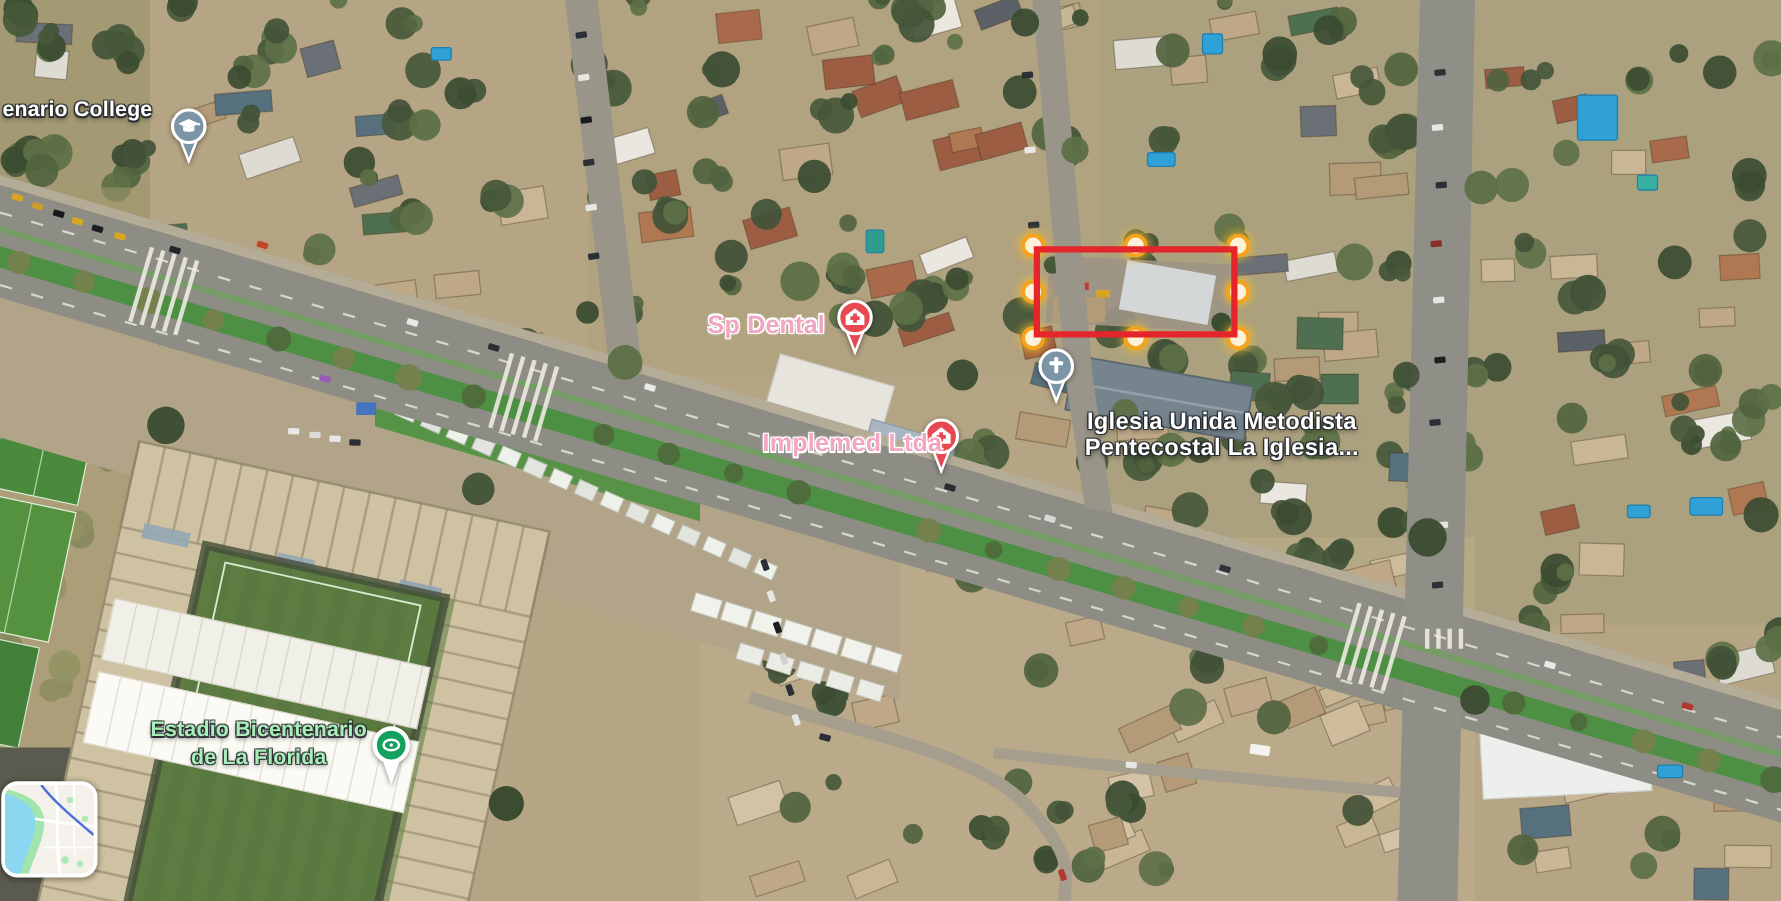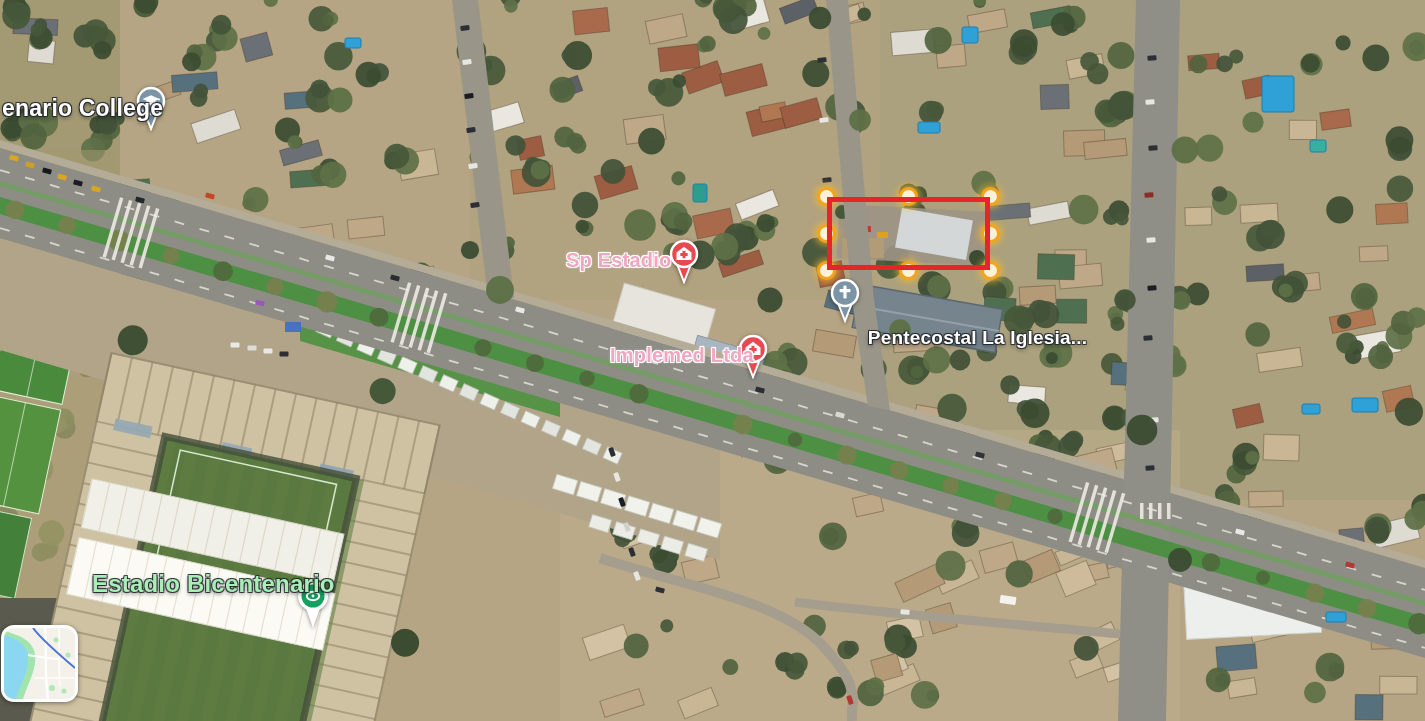--- a/index.html
+++ b/index.html
@@ -989,28 +989,30 @@
   <div class="pin" style="left:293px;top:578px;">
     <svg width="40" height="52" viewBox="0 0 40 52">
       <path d="M20 50 L13 30 H27 Z" fill="#ffffff"></path>
       <circle cx="20" cy="18" r="15" fill="#ffffff"></circle>
       <circle cx="20" cy="18" r="11.5" fill="#14a05e"></circle>
       <ellipse cx="20" cy="18" rx="6.2" ry="4.2" fill="none" stroke="#ffffff" stroke-width="2"></ellipse>
       <circle cx="20" cy="18" r="1.4" fill="#ffffff"></circle>
     </svg>
   </div>
 
-  <div class="poi-label halo-dark" style="left:2px;top:95px;font-size:23px;">enario College</div>
-  <div class="poi-label halo-light" style="left:566px;top:249px;font-size:20px;">Sp Estadio</div>
+  <div class="poi-label halo-dark" style="left:2px;top:78px;font-size:17px;">enario College</div>
+  <div class="poi-label halo-light" style="left:566px;top:249px;font-size:20px;">Sp Dental</div>
   <div class="poi-label halo-light" style="left:610px;top:344px;font-size:20px;">Implemed Ltda</div>
   <div class="poi-label halo-dark label-center" style="left:855px;top:327px;width:245px;font-size:19px;line-height:21px;">
+    <div>Iglesia Unida Metodista</div>
     <div>Pentecostal La Iglesia...</div>
   </div>
-  <div class="poi-label halo-dark label-green label-center" style="left:92px;top:573px;width:230px;font-size:24px;line-height:22px;">
+  <div class="poi-label halo-dark label-green label-center" style="left:92px;top:573px;width:230px;font-size:17px;line-height:22px;">
     <div>Estadio Bicentenario</div>
+    <div>de La Florida</div>
   </div>
 
   <div class="minimap">
     <svg width="71" height="71" viewBox="0 0 71 71">
       <rect width="71" height="71" fill="#f4f1ea"></rect>
       <path d="M0,3 C16,7 29,13 31,26 C33,40 25,53 19,71 L0,71 Z" fill="#a2e4ae"></path>
       <path d="M0,7 C12,10 22,16 24,27 C26,40 18,52 12,71 L0,71 Z" fill="#8bd7f1"></path>
       <path d="M41,0 C43,20 40,45 44,71" stroke="#ffffff" stroke-width="2.4" fill="none"></path>
       <path d="M24,27 C40,30 55,31 71,33" stroke="#ffffff" stroke-width="2" fill="none"></path>
       <path d="M55,0 C56,20 54,40 56,58" stroke="#ffffff" stroke-width="1.5" fill="none" opacity=".9"></path>

